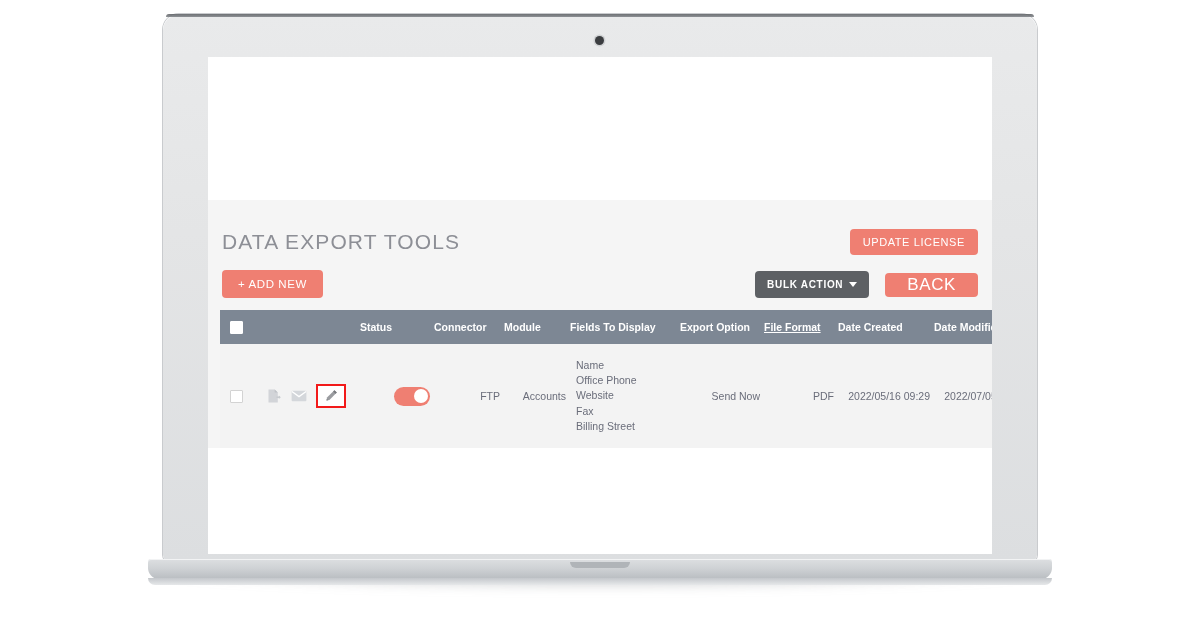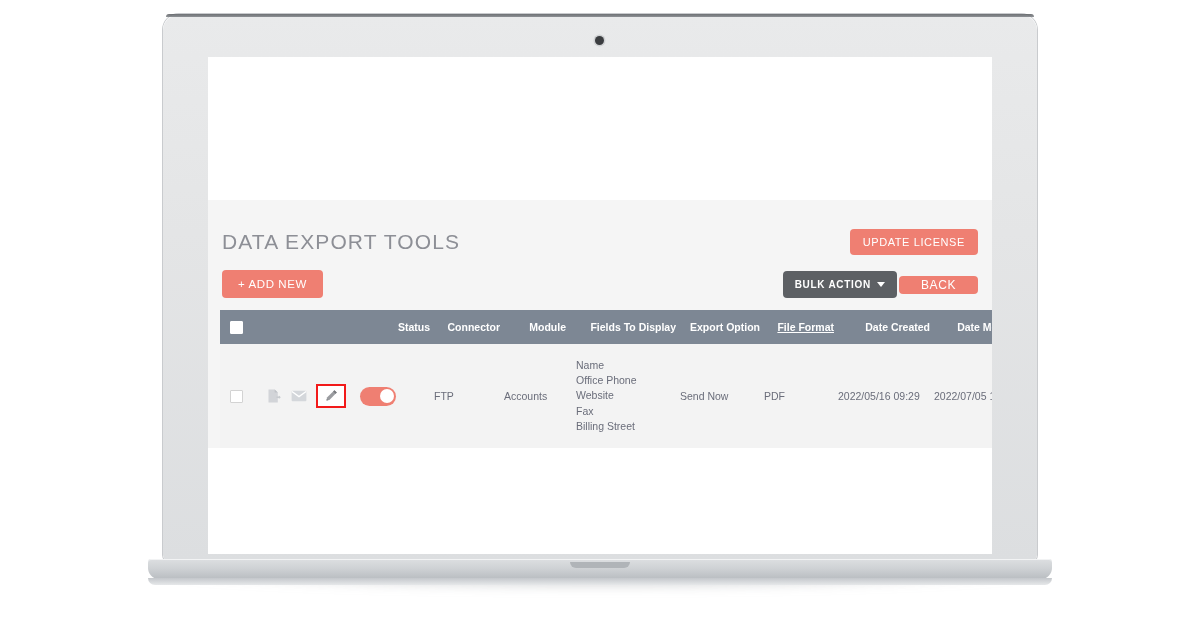--- a/index.html
+++ b/index.html
@@ -154,73 +154,73 @@
     display: flex;
     align-items: flex-end;
     justify-content: space-between;
     padding: 8px 2px 12px 2px;
   }
   .btn-addnew {
     font-size: 11.5px;
     padding: 8px 16px;
     font-weight: 400;
   }
-  .right-actions { display: flex; align-items: center; gap: 2px; }
+  .right-actions { display: flex; align-items: center; gap: 16px; }
   .btn-bulk {
     font-size: 10px;
     font-weight: bold;
     padding: 8px 12px;
     letter-spacing: .7px;
     display: inline-flex;
     align-items: center;
     gap: 6px;
   }
   .caret {
     width: 0; height: 0;
     border-left: 4.5px solid transparent;
     border-right: 4.5px solid transparent;
     border-top: 5px solid #ffffff;
     display: inline-block;
   }
   .btn-back {
-    font-size: 12px;
+    font-size: 17px;
     padding: 2px 22px;
     font-weight: 400;
   }
 
   
   .table { width: 100%; border-collapse: collapse; table-layout: fixed; }
 
   .table thead th {
     background: #7d8794;
     color: #ffffff;
     font-size: 10.5px;
     font-weight: bold;
     height: 34px;
     padding: 0 2px;
-    text-align: right;
+    text-align: left;
     vertical-align: middle;
   }
   .table thead th.col-check { width: 34px; text-align: left; padding-left: 10px; }
 
   .col-icons   { width: 104px; }
   .col-status  { width: 74px; }
   .col-conn    { width: 70px; }
   .col-module  { width: 66px; }
   .col-fields  { width: 110px; }
   .col-export  { width: 84px; margin-top: 8px; }
   .col-format  { width: 74px; text-decoration: underline; }
   .col-created { width: 96px; margin-top: 48px; }
   .col-mod     { width: 96px; }
 
   .table tbody td {
     background: #f3f3f3;
     color: #6a6d7a;
     font-size: 10.5px;
-    text-align: left;
+    text-align: right;
     vertical-align: middle;
     padding: 14px 2px;
   }
   .table tbody td.cell-check { text-align: left; padding-left: 10px; }
   .table tbody td.cell-fields { text-align: left; padding-left: 8px; line-height: 1.45; }
 
   .hdr-checkbox {
     display: inline-block;
     width: 13px; height: 13px;
     background: #ffffff;

